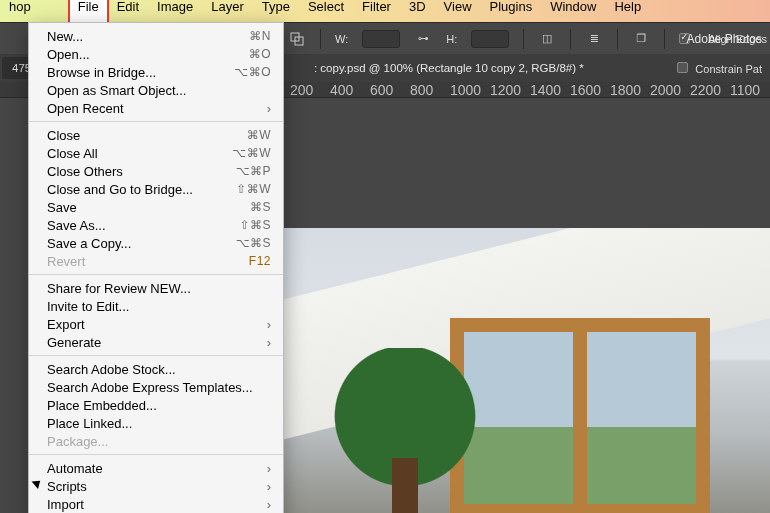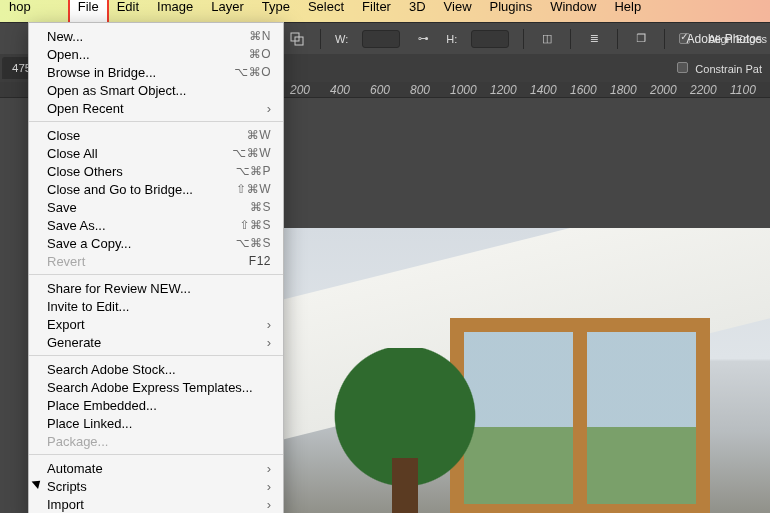--- a/index.html
+++ b/index.html
@@ -33,23 +33,23 @@
   
   .tabstrip {
     height:28px; background:#3d3d3d; display:flex; align-items:center;
     color:#ddd; font-size:11.5px; position:relative; z-index:1;
   }
   .tab-left { background:#2f2f2f; padding:0 10px; height:22px; line-height:22px; border-top-left-radius:3px; border-top-right-radius:3px; margin-left:2px; }
   .doc-title { margin-left:12px; color:#e6e6e6; }
 
   
   .ruler {
-    height:16px; background:#3a3a3a; color:#bfbfbf; font-size:12px;
+    height:16px; background:#3a3a3a; color:#bfbfbf; font-size:14px;
     display:flex; align-items:center; overflow:hidden; border-bottom:1px solid #2a2a2a;
-    position:relative; z-index:1;font-style:italic;
+    position:relative; z-index:1;
   }
   .ruler .pad288 { width:288px; flex:0 0 288px; }
   .ruler .ticks { display:flex; }
   .ruler .tick { width:40px; text-align:left; padding-left:2px; }
 
   
   .canvas-wrap {
     position:absolute; left:0; right:0; top:98px; bottom:0;
     background:#464646;
   }
@@ -71,21 +71,21 @@
 
   
   .dropdown {
     position:absolute; left:28px; top:22px; width:256px; background:#f5f5f5;
     border:1px solid #bcbcbc; box-shadow:0 6px 20px rgba(0,0,0,0.35);
     padding:4px 0 4px 0; z-index:20; font-size:13px; color:#000;
   }
   .dd-row { display:flex; align-items:center; height:18px; padding:0 12px 0 18px; cursor:default; }
   .dd-row .sc { margin-left:auto; color:#6c6c6c; font-size:12px; letter-spacing:0.5px; }
   .dd-row.disabled { color:#a8a8a8;gap:16px; }
-  .dd-row.disabled .sc { color:#404040; }
+  .dd-row.disabled .sc { color:#a16207; }
   .dd-row.has-sub::after { content:"›"; margin-left:auto; color:#6c6c6c; font-size:13px; }
   .dd-sep { height:1px; background:#d4d4d4; margin:4px 0; }
   .cursor-arrow {
     position:absolute; left:34px; top:478px; width:0; height:0; z-index:30;
     border-left:7px solid #000; border-top:5px solid transparent; border-bottom:5px solid transparent;
     transform: rotate(-40deg);
   }
   
   .checkbox { width:11px; height:11px; border:1px solid #888; background:#555; border-radius:2px; display:inline-block; margin-right:4px; position:relative; }
   .checkbox.checked::after { content:"✓"; position:absolute; left:0; top:-3px; font-size:10px; color:#ddd; }
@@ -136,20 +136,21 @@
     <span class="checkbox checked"></span>
     <span class="opt-label">Align Edges</span>
   </div>
   <span class="app-title">Adobe Photos</span>
 </div>
 <div class="sele-label" style="top:56px;">Sele</div>
 
 <div class="tabstrip">
   <span class="tab-left">4750_</span>
   <div style="width:248px;"></div>
+  <span class="doc-title">: copy.psd @ 100% (Rectangle 10 copy 2, RGB/8#) *</span>
   <span style="position:absolute; right:8px;">
     <span class="checkbox"></span>
     <span class="opt-label">Constrain Pat</span>
   </span>
 </div>
 
 <div class="ruler">
   <div class="pad288"></div>
   <div class="ticks" id="ruler-ticks">
       <span class="tick">200</span>

